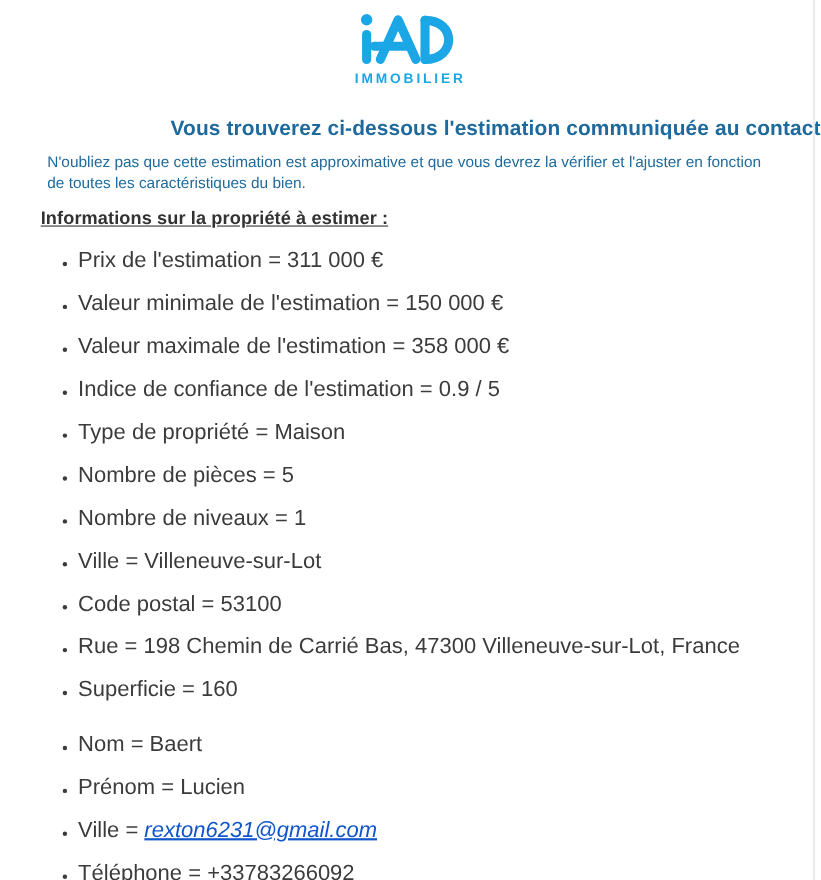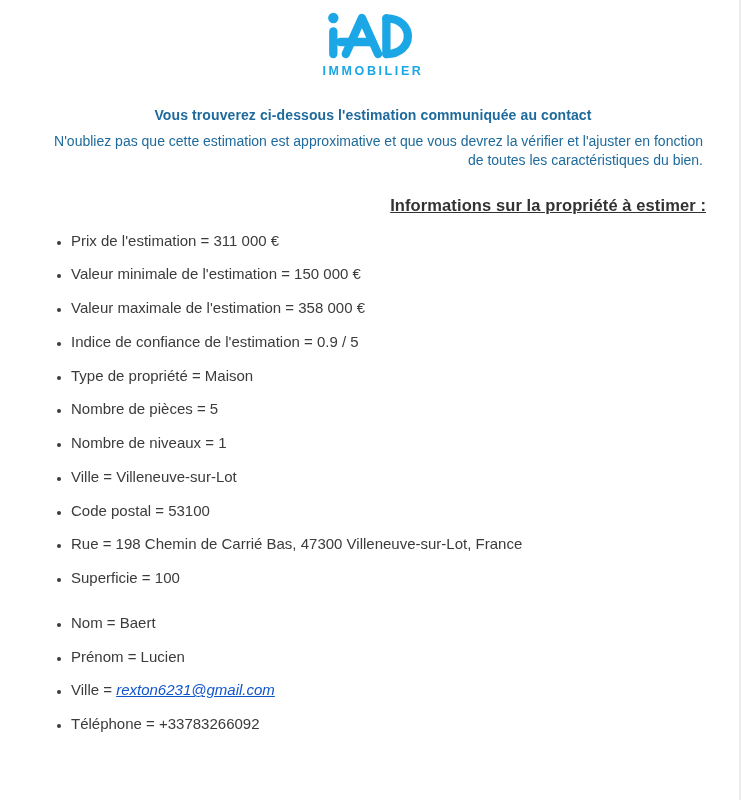--- a/index.html
+++ b/index.html
@@ -32,52 +32,51 @@
   }
   .logo-sub {
     margin-top: 2px;
     font-size: 12.5px;
     font-weight: bold;
     letter-spacing: 2.6px;
     text-align: center;
   }
   .headline {
     margin: 29px auto 9px;
-    font-size: 14px;
+    font-size: 19px;
     font-weight: bold;
-    text-align: center;
+    text-align: right;
     letter-spacing: 0.1px;
   }
   .subheadline {
     margin: 0 auto;
     max-width: 660px;
     font-size: 14px;
     line-height: 1.38;
-    text-align: right;
+    text-align: left;
   }
   .content {
     padding: 0 40px 0 37px;
   }
   .section-heading {
-    margin: 25px 0 0;
+    margin: 13px 0 0;
     font-size: 16.5px;
     font-weight: bold;
     color: #323232;
     text-decoration: underline;
     letter-spacing: 0.1px;
-    text-align: right;
   }
   ul.section-list {
     margin: 18px 0 29px;
     padding-left: 34px;
     list-style: disc outside;
   }
   ul.section-list li {
     margin-bottom: 18px;
-    font-size: 15px;
+    font-size: 20px;
     line-height: 1.05;
     color: #3b3b3b;
   }
   ul.section-list li:last-child { margin-bottom: 0; }
   ul.section-list li::marker { color: #3b3b3b; font-size: 12px; }
   a.email-link { text-decoration: underline; }
 </style>
 </head>
 <body>
 
@@ -105,21 +104,21 @@
         <li>Prix de l'estimation = 311 000 €</li>
         <li>Valeur minimale de l'estimation = 150 000 €</li>
         <li>Valeur maximale de l'estimation = 358 000 €</li>
         <li>Indice de confiance de l'estimation = 0.9 / 5</li>
         <li>Type de propriété = Maison</li>
         <li>Nombre de pièces = 5</li>
         <li>Nombre de niveaux = 1</li>
         <li>Ville = Villeneuve-sur-Lot</li>
         <li>Code postal = 53100</li>
         <li>Rue = 198 Chemin de Carrié Bas, 47300 Villeneuve-sur-Lot, France</li>
-        <li>Superficie = 100</li>
+        <li>Superficie = 160</li>
       </ul>
       <ul class="section-list">
         <li>Nom = Baert</li>
         <li>Prénom = Lucien</li>
         <li><span>Ville = </span><a class="email-link" href="mailto:rexton6231@gmail.com" style="color: rgb(17, 85, 204); font-style: italic;">rexton6231@gmail.com</a></li>
         <li>Téléphone = +33783266092</li>
       </ul>
     </div>
 </div>
 

